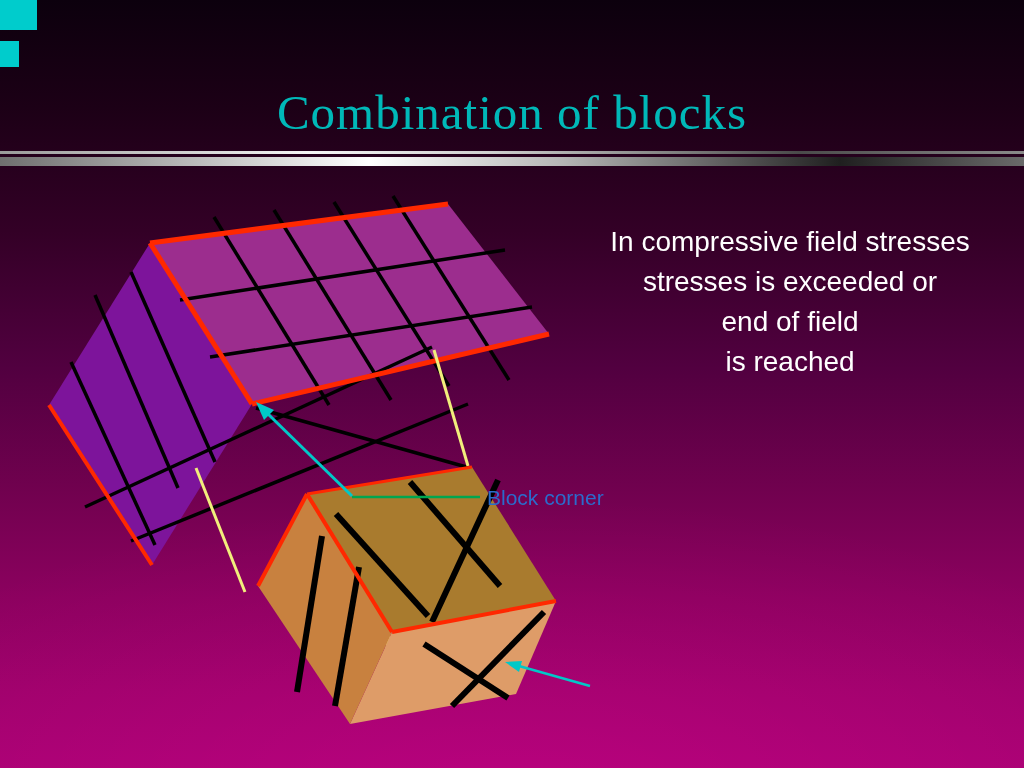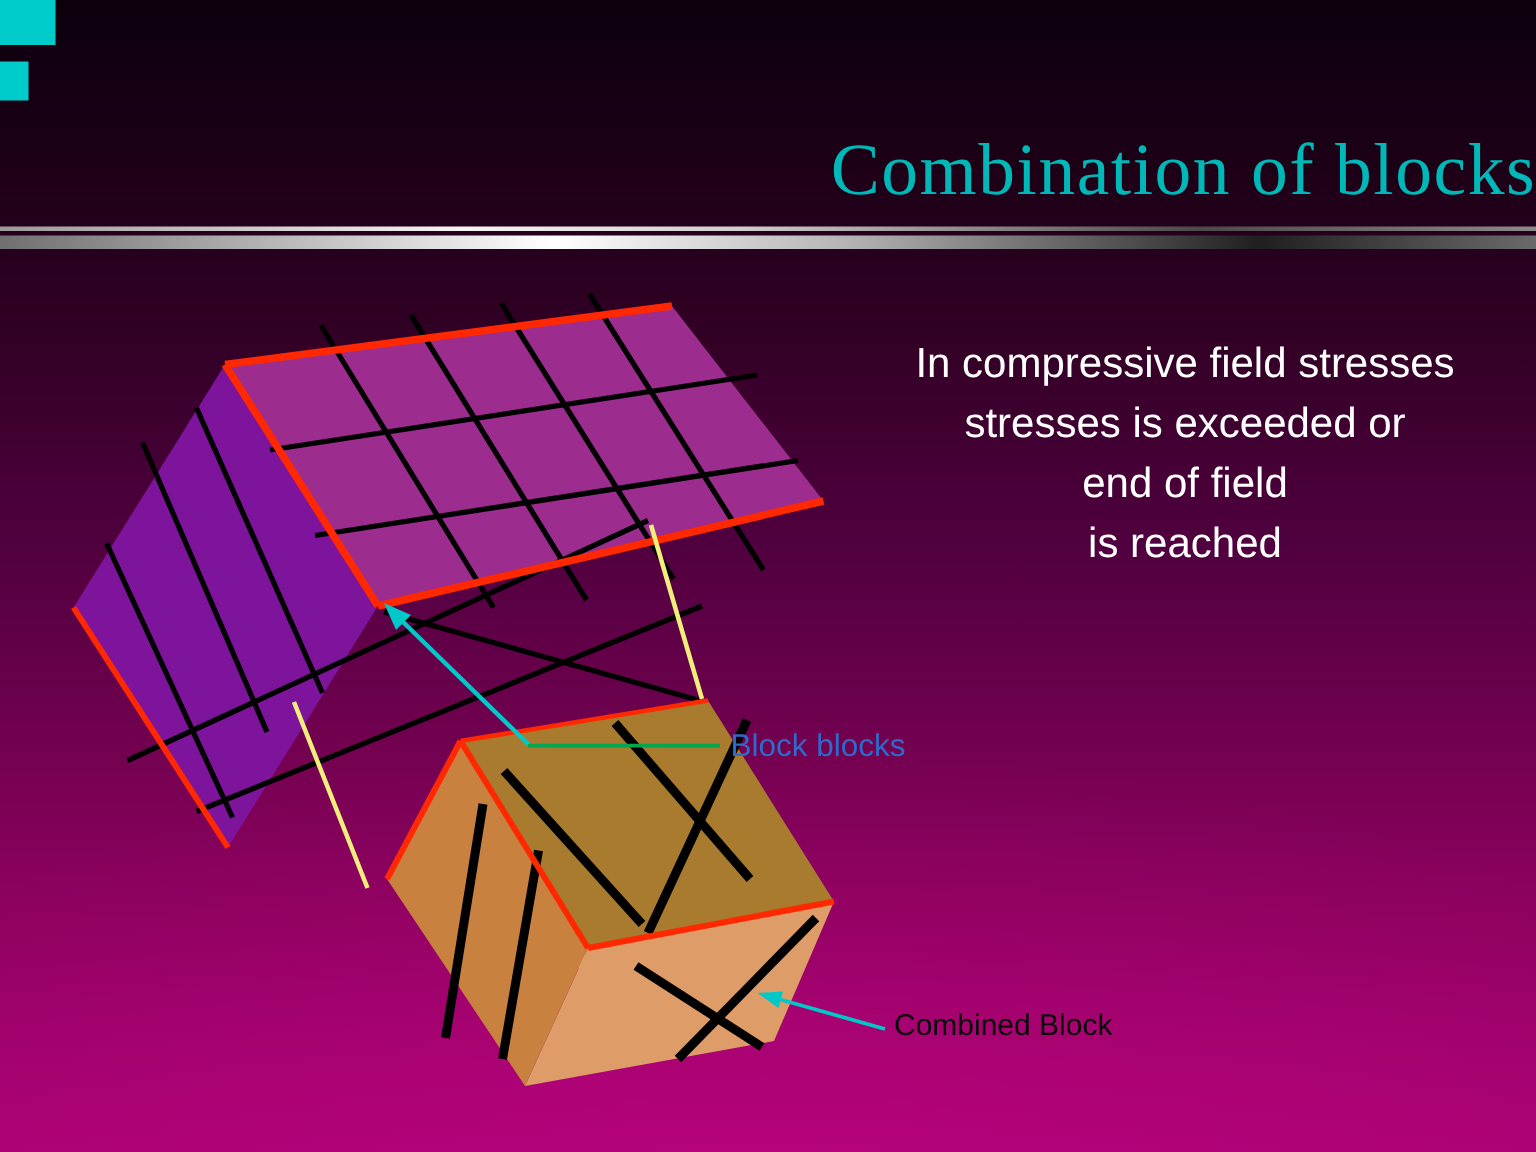--- a/index.html
+++ b/index.html
@@ -13,21 +13,21 @@
       radial-gradient(120% 70% at 50% 108%, rgba(255,0,170,0.20), rgba(0,0,0,0) 62%),
       linear-gradient(180deg, #0c000d 0%, #1c0016 14%, #330026 30%, #520040 48%, #71014f 64%, #8c015f 78%, #9e026b 90%, #a80273 100%);
   }
   .accent { position: absolute; background: #00cccc; }
   .accent-1 { left: 0; top: 0; width: 37px; height: 30px; }
   .accent-2 { left: 0; top: 41px; width: 19px; height: 26px; }
   .title {
     position: absolute;
     top: 84px; left: 0; width: 100%;
     margin: 0;
-    text-align: right;
+    text-align: center;
     font-family: "Liberation Serif", serif;
     font-weight: 400;
     font-size: 49px;
     letter-spacing: 1px;
     color: #00b8b8;
   }
   .divider { position: absolute; top: 151px; left: 0; width: 100%; }
   .bar-thin {
     height: 3px;
     background: linear-gradient(90deg, #9a9a9a 0%, #f5f5f5 30%, #cfcfcf 48%, #4a4a4a 78%, #8a8a8a 100%);
@@ -135,16 +135,15 @@
     </g>
   </svg>
 
   <div class="body-text">
     <div>In compressive field stresses</div>
     <div>stresses is exceeded or</div>
     <div>end of field</div>
     <div>is reached</div>
   </div>
 
-  <div class="label label-block-corner">Block blocks</div>
-  <div class="label label-combined-block">Combined Block</div>
+  <div class="label label-block-corner">Block corner</div>
 
 </div>
 
 </body></html>

